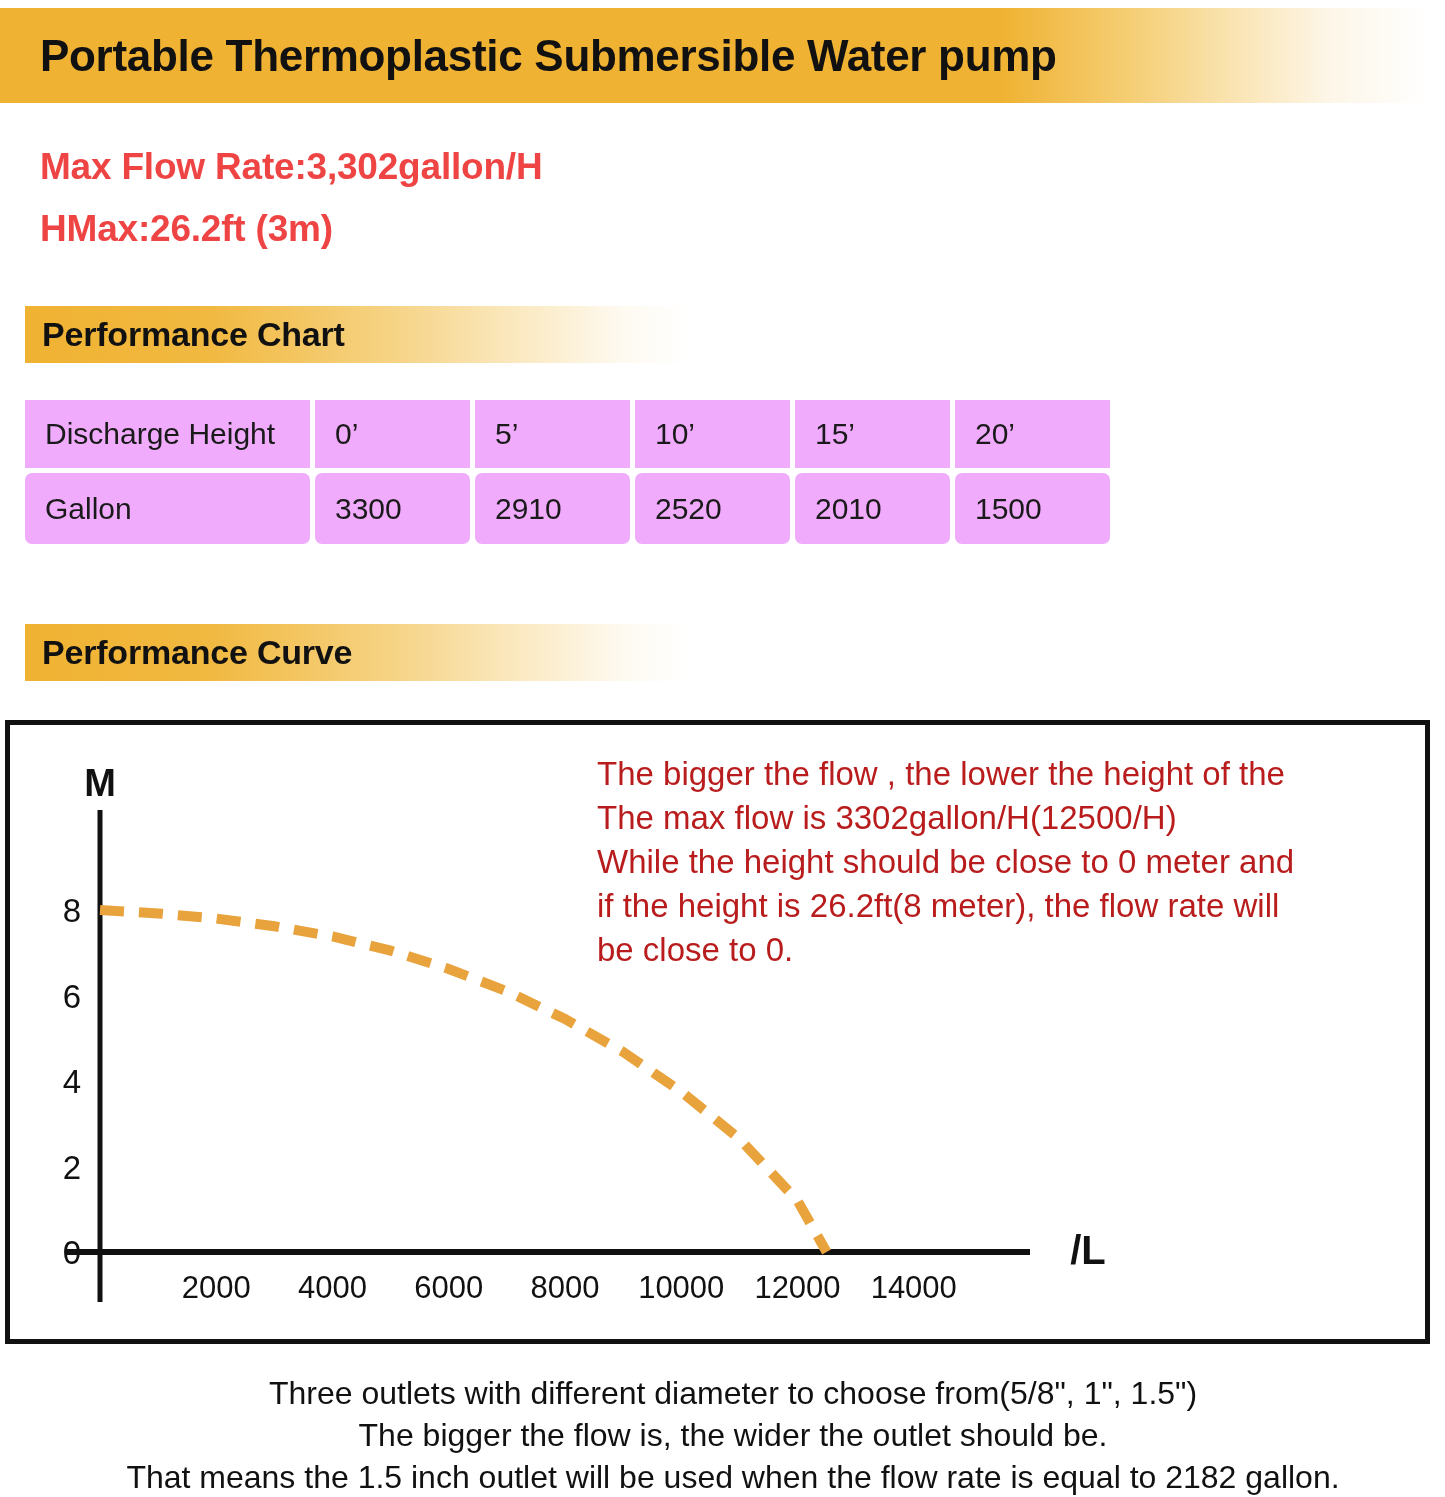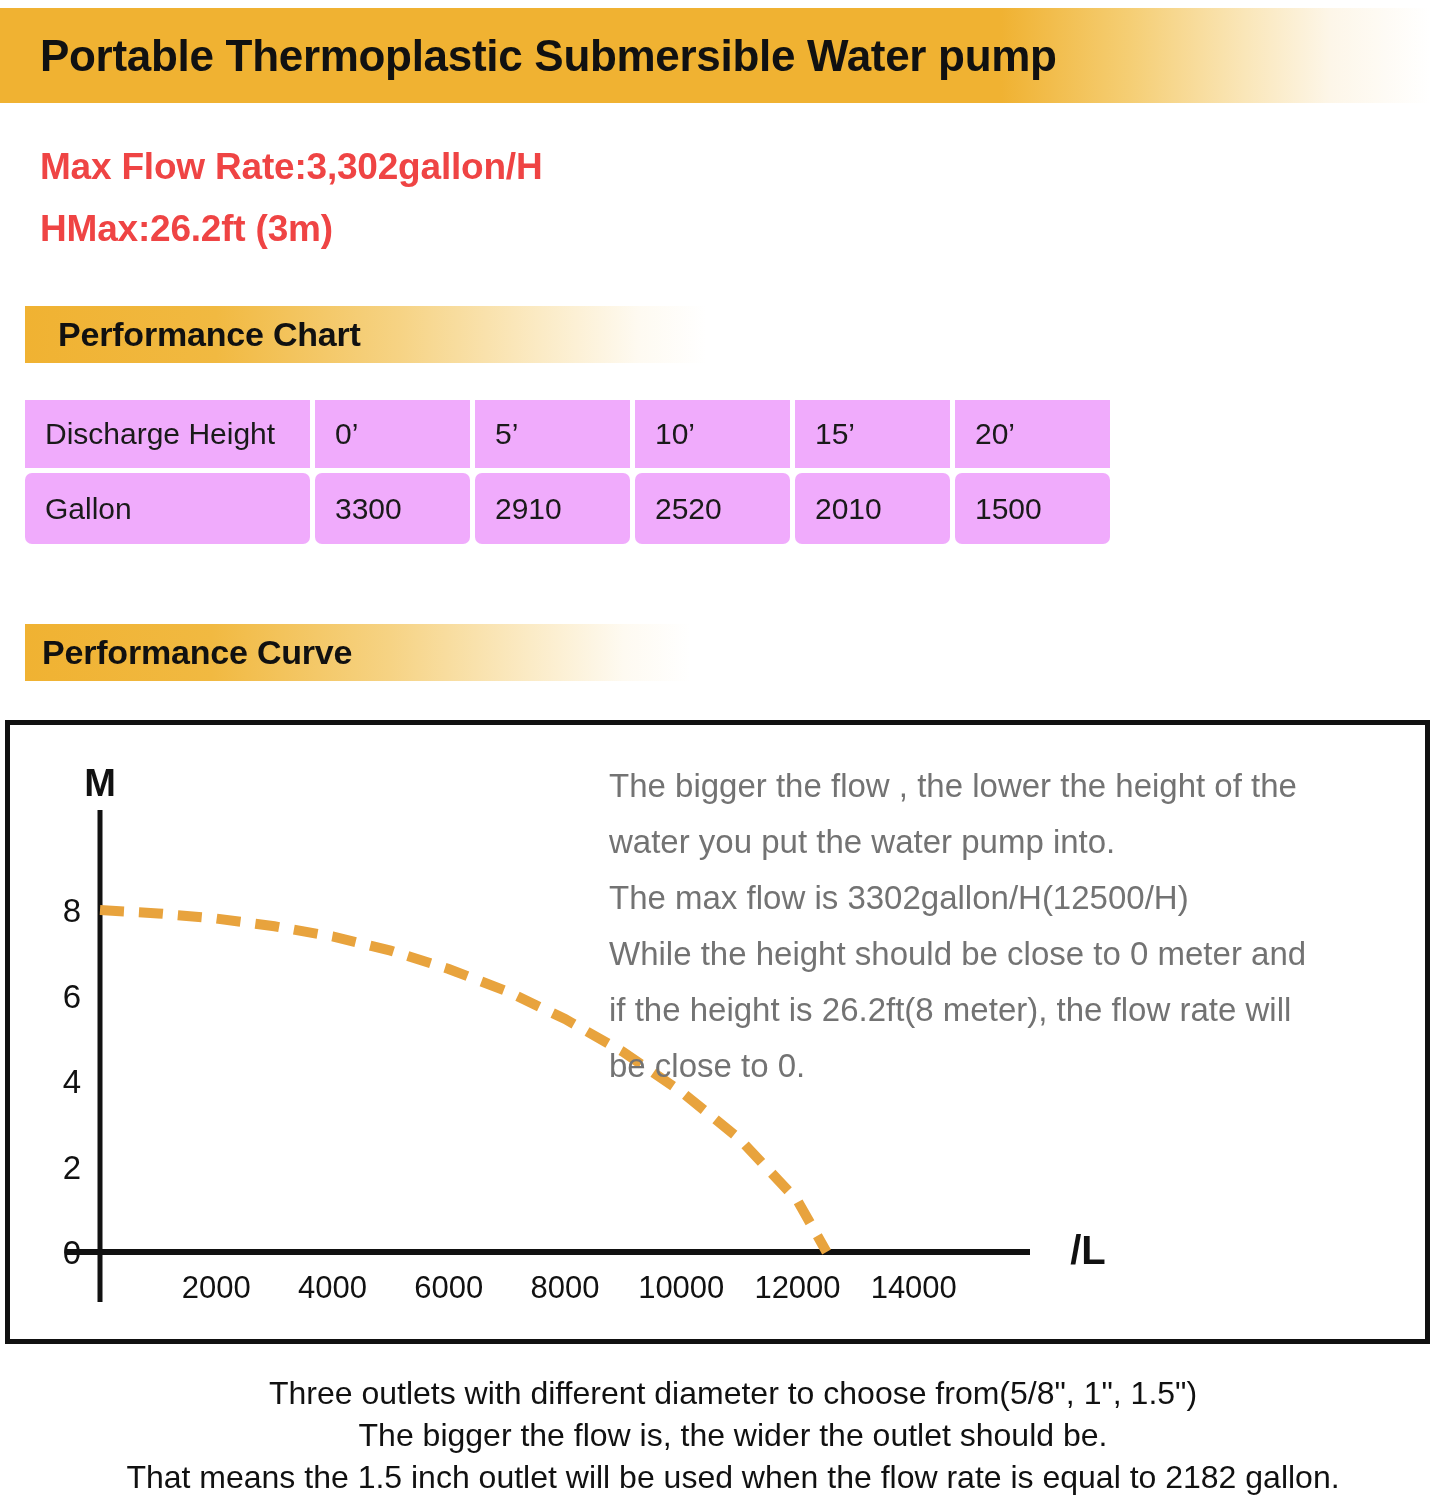--- a/index.html
+++ b/index.html
@@ -64,21 +64,21 @@
     align-items: center;
   }
   .section-bar span {
     font-size: 34px;
     font-weight: bold;
     color: #111111;
     margin-left: 17px;
     letter-spacing: -0.2px;
     white-space: nowrap;
   }
-  #bar-chart { top: 306px; padding-left: 16px; }
+  #bar-chart { top: 306px; }
   #bar-curve { top: 624px; }
 
   
   .perf-table {
     position: absolute;
     left: 25px;
     top: 400px;
     border-collapse: separate;
     border-spacing: 5px 5px;
     margin: -5px;
@@ -114,24 +114,24 @@
   }
 
   
   .desc-block {
     position: absolute;
     left: 597px;
     top: 752px;
     width: 830px;
   }
   .desc-block p {
-    margin: 12px;
+    margin: 0;
     font-size: 33px;
     line-height: 44px;
-    color: #737373;
+    color: #b91c1c;
     white-space: nowrap;
   }
 
   
   .footer-block {
     position: absolute;
     left: 33px;
     top: 1372px;
     width: 1400px;
   }
@@ -200,21 +200,20 @@
       <text x="555" y="573" font-family="&quot;Liberation Sans&quot;, sans-serif" font-size="31" font-weight="normal" text-anchor="middle" fill="#111111">8000</text>
       <text x="671.25" y="573" font-family="&quot;Liberation Sans&quot;, sans-serif" font-size="31" font-weight="normal" text-anchor="middle" fill="#111111">10000</text>
       <text x="787.5" y="573" font-family="&quot;Liberation Sans&quot;, sans-serif" font-size="31" font-weight="normal" text-anchor="middle" fill="#111111">12000</text>
       <text x="903.75" y="573" font-family="&quot;Liberation Sans&quot;, sans-serif" font-size="31" font-weight="normal" text-anchor="middle" fill="#111111">14000</text>
       <path d="M90.00 185.00 L148.13 188.42 L206.25 193.55 L264.38 201.25 L322.50 211.50 L380.63 225.61 L438.75 244.00 L496.88 266.23 L555.00 294.01 L613.13 326.93 L671.25 366.69 L729.38 413.71 L787.50 475.70 L816.56 527.00" fill="none" stroke="#E8A33D" stroke-width="10" stroke-linecap="butt" stroke-dasharray="24 15"></path>
     </svg>
 </div>
 
 <div class="desc-block">
   <p>The bigger the flow , the lower the height of the</p>
-  <p>water you put the water pump into.</p>
   <p>The max flow is 3302gallon/H(12500/H)</p>
   <p>While the height should be close to 0 meter and</p>
   <p>if the height is 26.2ft(8 meter), the flow rate will</p>
   <p>be close to 0.</p>
 </div>
 
 <div class="footer-block">
   <p>Three outlets with different diameter to choose from(5/8", 1", 1.5")</p>
   <p>The bigger the flow is, the wider the outlet should be.</p>
   <p>That means the 1.5 inch outlet will be used when the flow rate is equal to 2182 gallon.</p>

